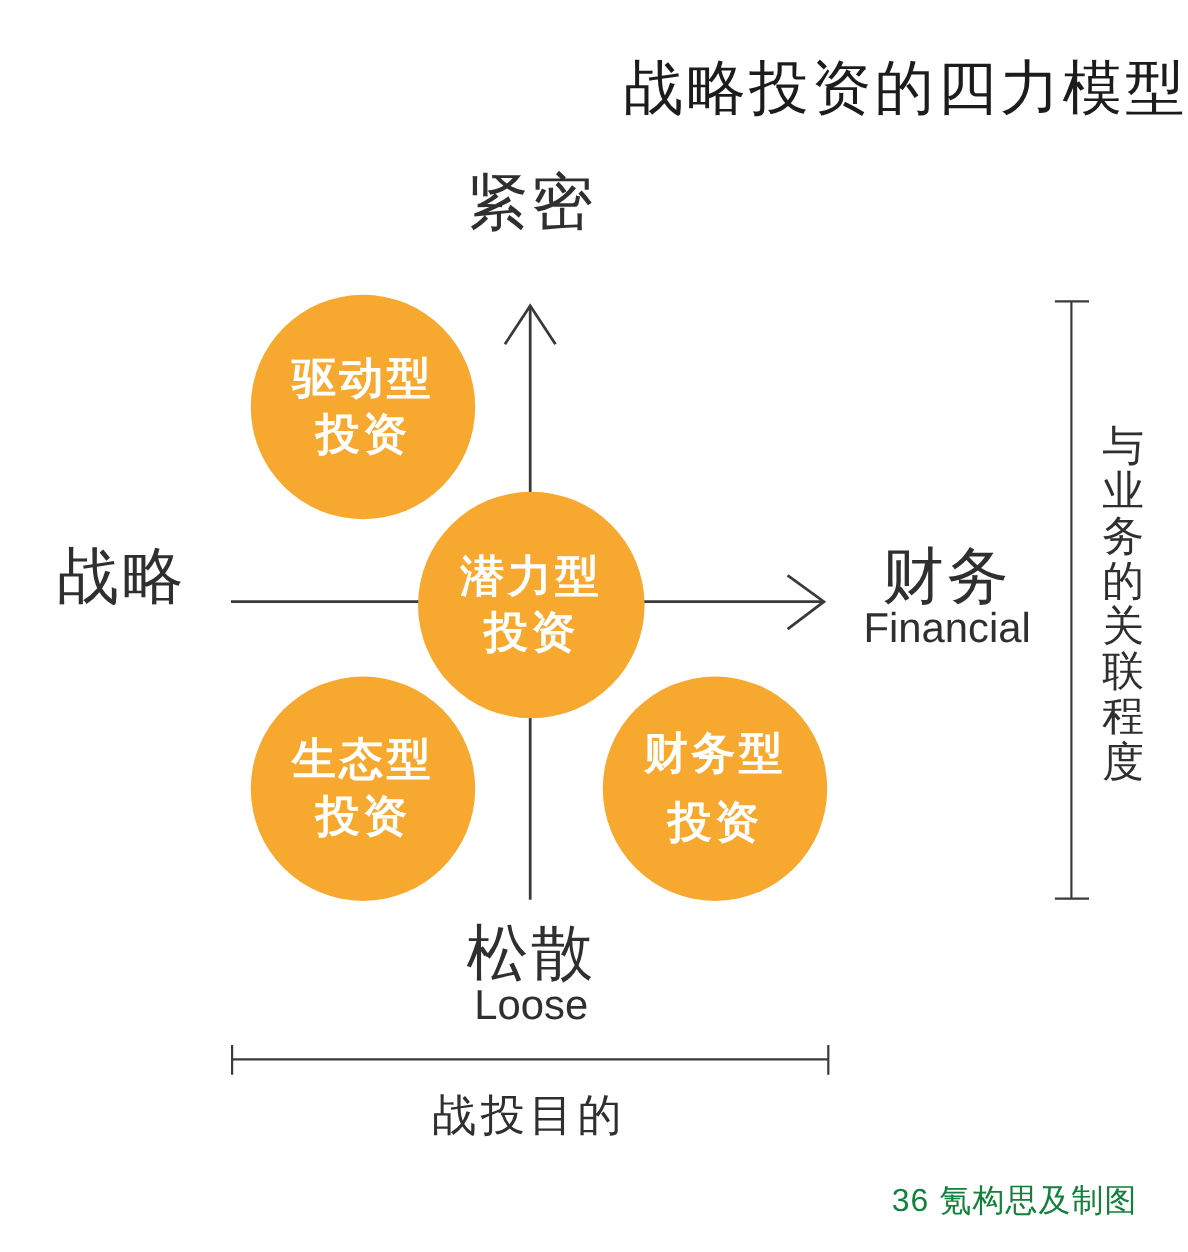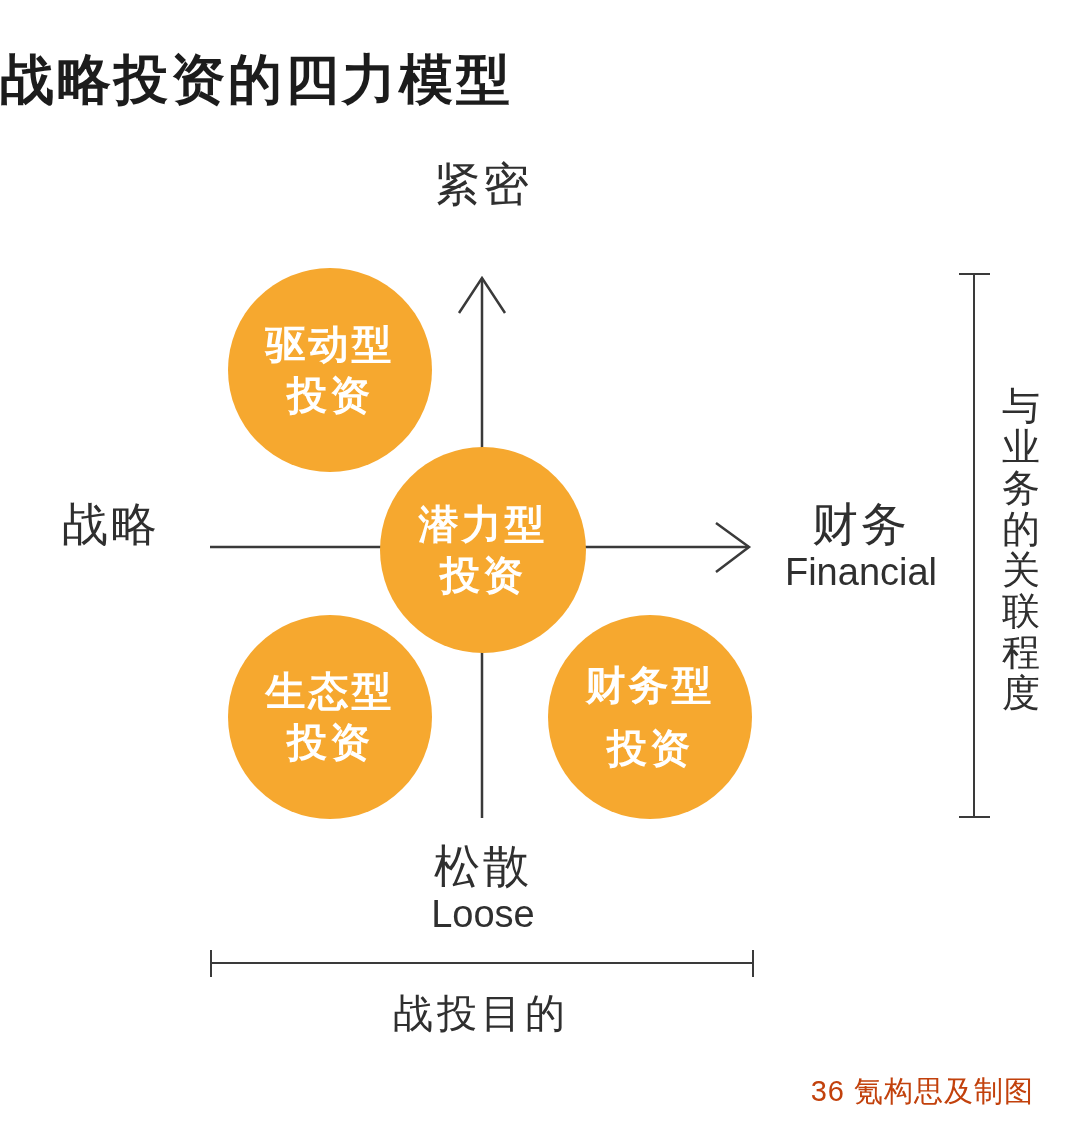--- a/index.html
+++ b/index.html
@@ -8,38 +8,38 @@
     width: 1080px;
     height: 1138px;
     background: #ffffff;
     overflow: hidden;
     font-family: "Liberation Sans", "DejaVu Sans", sans-serif;
     color: var(--text, #2f2f2f);
   }
   .title {
     position: absolute;
     top: 44px; left: 0; width: 100%;
-    text-align: left;
+    text-align: right;
     font-size: 54px;
-    font-weight: 700;
+    font-weight: 400;
     letter-spacing: 3px;
     color: var(--title, #1c1c1c);
   }
   .axes-svg {
     position: absolute;
     left: 0; top: 0;
     z-index: 1;
   }
   .axis-label {
     position: absolute;
     text-align: center;
     font-weight: 300;
     z-index: 3;
   }
-  .axis-label .zh { display: block; font-size: 46px; line-height: 48px; letter-spacing: 3px; }
+  .axis-label .zh { display: block; font-size: 56px; line-height: 48px; letter-spacing: 3px; }
   .axis-label .en { display: block; font-size: 38px; line-height: 48px; letter-spacing: 0; }
   .axis-label-top    { left: 333px; top: 160px; width: 300px; }
   .axis-label-bottom { left: 333px; top: 842px; width: 300px; }
   .axis-label-left   { left: 0px;   top: 500px; width: 222px; }
   .axis-label-right  { left: 730px; top: 500px; width: 262px; }
   .circle {
     position: absolute;
     border-radius: 50%;
     background: var(--circle, #F6A82F);
     display: flex;
@@ -78,21 +78,21 @@
     font-weight: 300;
     letter-spacing: 4px;
     z-index: 3;
   }
   .credit {
     position: absolute;
     right: 46px; top: 1072px;
     font-size: 29px;
     font-weight: 400;
     letter-spacing: 1px;
-    color: #c2410c;
+    color: #15803d;
     z-index: 3;
   }
 </style>
 </head>
 <body>
 
 <div id="canvas">
 
   <div class="title">战略投资的四力模型</div>
 

